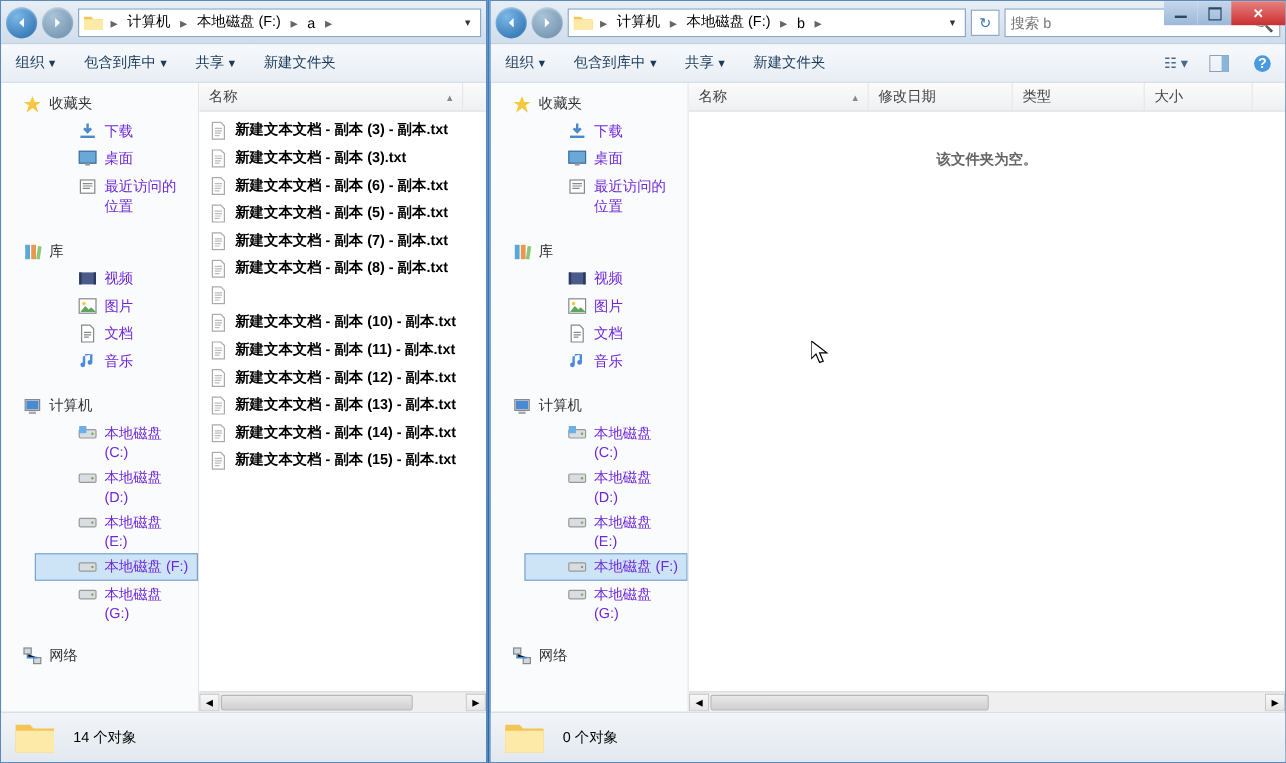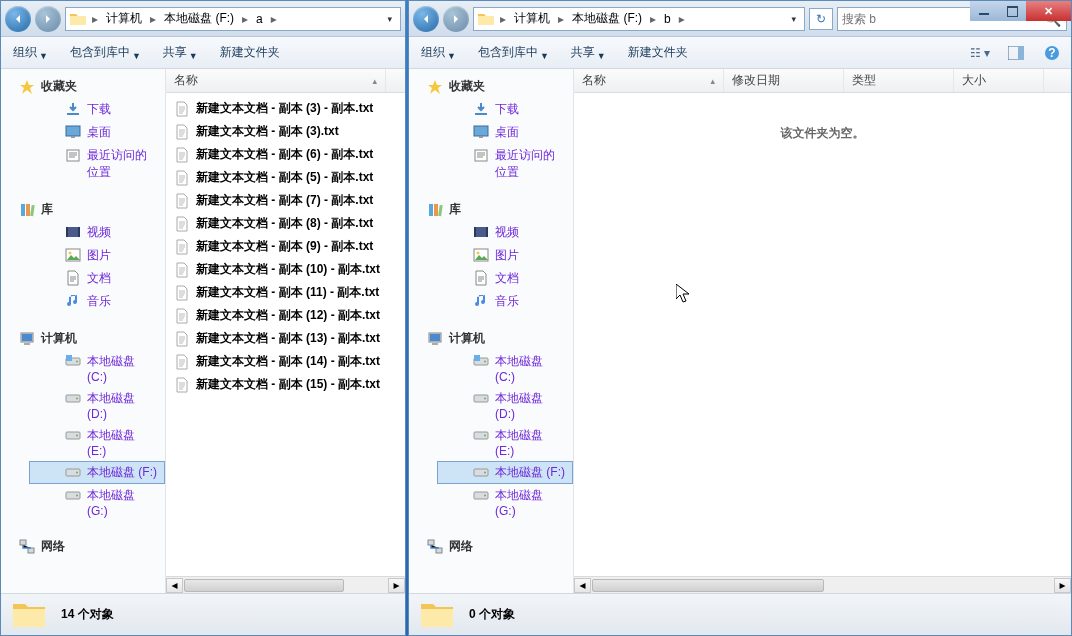--- a/index.html
+++ b/index.html
@@ -22,36 +22,36 @@
 .address-bar { flex: 1; height: 24px; background: #fff; border: 1px solid #8aa8c8; display: flex; align-items: center; padding: 0 4px; gap: 4px; }
 .breadcrumb { display: flex; align-items: center; gap: 2px; flex: 1; }
 .crumb { padding: 2px 4px; cursor: pointer; white-space: nowrap; }
 .crumb-sep { color: #666; padding: 0 2px; }
 .dropdown-arrow { color: #333; font-size: 9px; padding: 0 4px; cursor: pointer; }
 .refresh-btn { width: 24px; height: 22px; background: #fff; border: 1px solid #8aa8c8; display: flex; align-items: center; justify-content: center; cursor: pointer; }
 .search-box { width: 230px; height: 24px; background: #fff; border: 1px solid #8aa8c8; display: flex; align-items: center; padding: 0 4px; }
 .search-box input { border: none; flex: 1; outline: none; color: #888; }
 .search-box .mag { color: #3a72b8; font-size: 14px; }
 .toolbar { height: 32px; background: linear-gradient(#f7f9fc, #e8eef5); border-bottom: 1px solid #d0d8e0; display: flex; align-items: center; padding: 0 8px; gap: 14px; }
-.tb-item { color: #1a3a5a; cursor: pointer; display: flex; align-items: flex-end; gap: 2px; padding: 3px 4px; }
+.tb-item { color: #1a3a5a; cursor: pointer; display: flex; align-items: center; gap: 2px; padding: 3px 4px; }
 .tb-spacer { flex: 1; }
 .tb-icon { width: 22px; height: 22px; display: flex; align-items: center; justify-content: center; cursor: pointer; border-radius: 2px; }
 .body-area { flex: 1; display: flex; overflow: hidden; }
 .sidebar { width: 165px; background: #fafbfc; border-right: 1px solid #e0e5ea; overflow-y: auto; padding: 6px 0; }
 .sidebar-group { margin-bottom: 14px; }
-.sb-head { display: flex; align-items: center; gap: 6px; padding: 3px 8px 3px 18px; cursor: pointer; font-weight: bold; color: #333; }
+.sb-head { display: flex; align-items: center; gap: 6px; padding: 3px 8px 3px 18px; cursor: pointer; font-weight: normal; color: #333; }
 .sb-item { display: flex; gap: 6px; padding: 3px 8px 3px 36px; cursor: pointer; color: #6d28d9; margin-left: 28px; }
 .sb-item.selected { background: #cde4f7; border: 1px solid #7da2ce; padding: 2px 7px 2px 35px; }
 .content { flex: 1; display: flex; flex-direction: column; background: #fff; overflow: hidden; }
 .columns-header { height: 24px; background: linear-gradient(#fbfbfb, #eef0f2); border-bottom: 1px solid #d8dde2; display: flex; align-items: center; }
 .col-h { padding: 0 8px; border-right: 1px solid #e5e8eb; height: 100%; display: flex; align-items: center; color: #444; cursor: pointer; white-space: nowrap; }
 .file-list { flex: 1; overflow-y: auto; overflow-x: auto; padding: 4px 0; position: relative; font-weight: bold; }
 .file-row { display: flex; align-items: center; gap: 6px; padding: 3px 8px; cursor: pointer; white-space: nowrap; }
 .empty-msg { text-align: center; color: #666; padding: 28px; }
-.status-bar { height: 42px; background: linear-gradient(#f2f5f8, #e2e8ef); border-top: 1px solid #d0d8e0; display: flex; align-items: center; padding: 16px 10px; gap: 14px; font-weight: bold; }
+.status-bar { height: 42px; background: linear-gradient(#f2f5f8, #e2e8ef); border-top: 1px solid #d0d8e0; display: flex; align-items: center; padding: 16px 10px; gap: 14px; }
 .status-icon { width: 36px; height: 30px; }
 .hscroll { height: 17px; background: #f0f0f0; border-top: 1px solid #dadada; display: flex; align-items: center; }
 .hscroll .arrow { width: 17px; height: 15px; background: linear-gradient(#f8f8f8, #e5e5e5); border: 1px solid #c8c8c8; display: flex; align-items: center; justify-content: center; cursor: pointer; }
 .hscroll .track { flex: 1; height: 15px; background: #efefef; position: relative; }
 .hscroll .thumb { position: absolute; height: 13px; top: 1px; background: linear-gradient(#e8e8e8, #d0d0d0); border: 1px solid #b8b8b8; border-radius: 2px; }
 .icon-folder svg, .ico svg { display: block; }
 .ico { width: 16px; height: 16px; display: inline-flex; align-items: center; justify-content: center; }
 .cursor { position: absolute; left: 676px; top: 284px; z-index: 1000; pointer-events: none; }
 </style>
 </head>
@@ -328,21 +328,20 @@
             </span>
             <span>新建文本文档 - 副本 (8) - 副本.txt</span>
           </div>
           <div class="file-row">
             <span class="ico">
               <svg width="16" height="16" viewBox="0 0 16 16">
                 <path fill="#fff" stroke="#aaa" d="M3 1h7l3 3v11H3z"></path>
                 <path stroke="#bbb" d="M5 6h6M5 8h6M5 10h5M5 12h4"></path>
               </svg>
             </span>
-            <span>新建文本文档 - 副本 (9) - 副本.txt</span>
           </div>
           <div class="file-row">
             <span class="ico">
               <svg width="16" height="16" viewBox="0 0 16 16">
                 <path fill="#fff" stroke="#aaa" d="M3 1h7l3 3v11H3z"></path>
                 <path stroke="#bbb" d="M5 6h6M5 8h6M5 10h5M5 12h4"></path>
               </svg>
             </span>
             <span>新建文本文档 - 副本 (10) - 副本.txt</span>
           </div>

